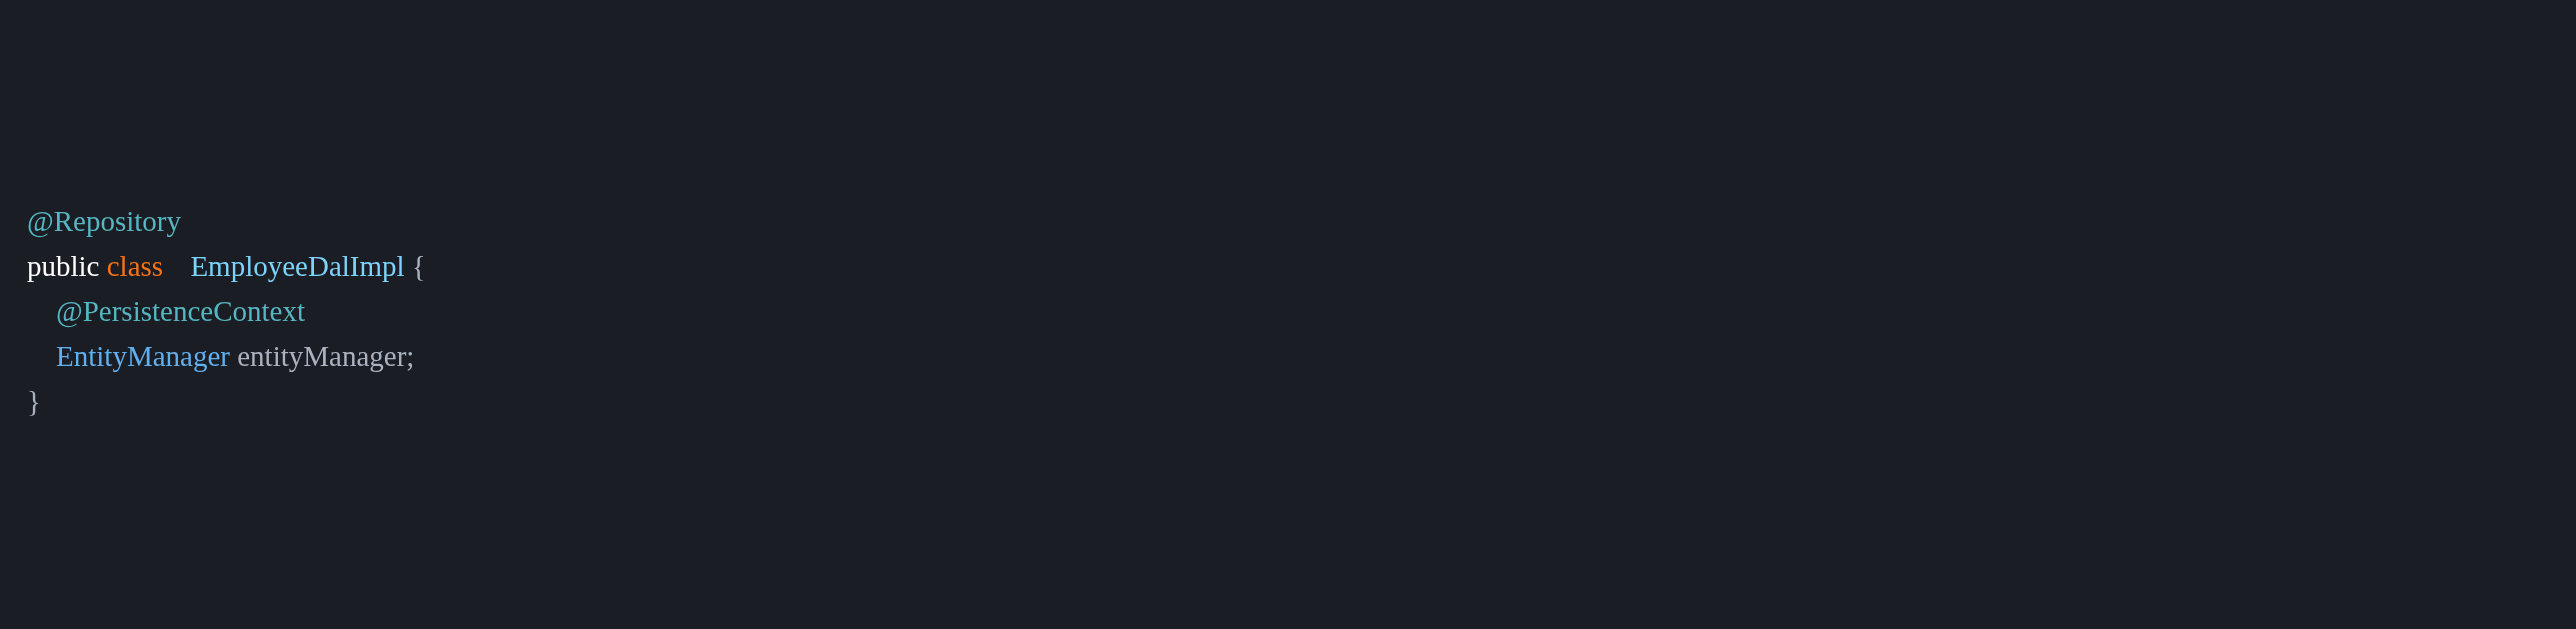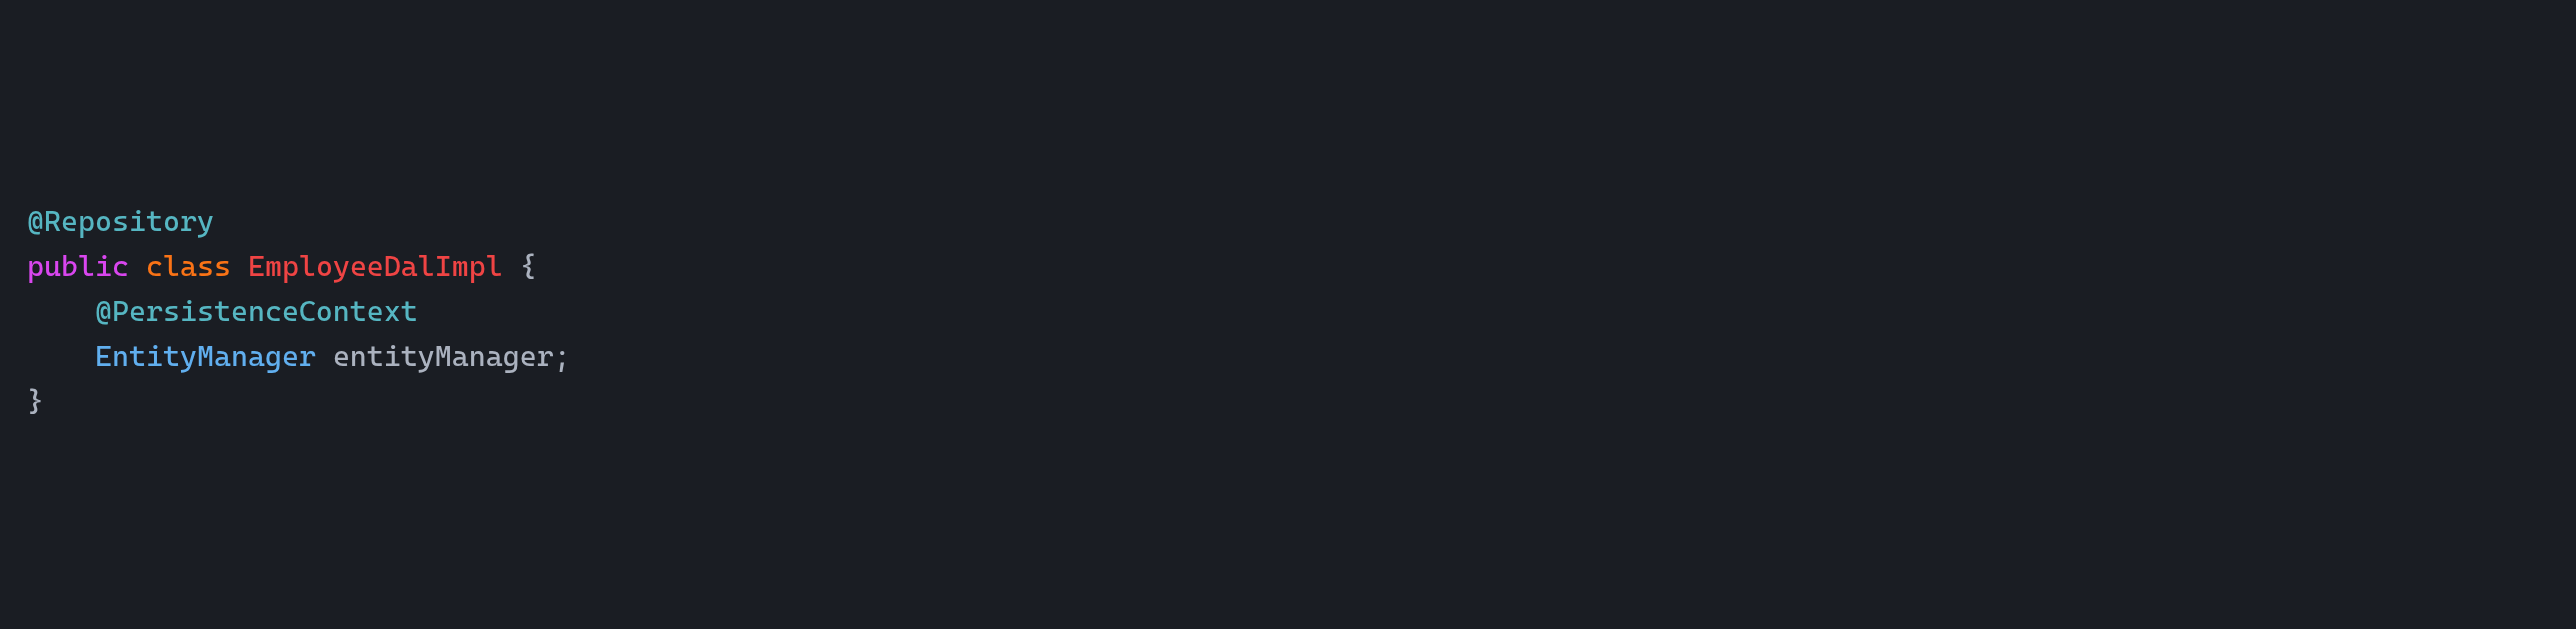--- a/index.html
+++ b/index.html
@@ -1,45 +1,47 @@
 <!DOCTYPE html>
 <html><head>
   <meta charset="utf-8">
   <style>
     * {
       margin: 0;
       padding: 0;
       box-sizing: border-box;
+      font-family: Liberation Serif, serif;
     }
     body {
       background-color: #1a1d23;
       font-family: 'SF Mono', Monaco, 'Cascadia Code', 'Roboto Mono', Consolas, 'Courier New', monospace;
       font-size: 29px;
       line-height: 1.55;
       color: #abb2bf;
       padding: 19.5px 27px;
       white-space: pre;
     }
     .code-container {
       display: block;
     }
     .line {
       display: block;
     }
     .annotation {
       color: #56b6c2;
     }
     .keyword {
-      color: #d946ef;
+      color: #ffffff;
     }
     .class-keyword {
       color: #f97316;
     }
     .class-name {
-      color: #ef4444;
+      color: #7dd3fc;
+      margin-left: 20px;
     }
     .type-name {
       color: #61afef;
     }
     .identifier {
       color: #abb2bf;
     }
     .brace {
       color: #abb2bf;
     }

